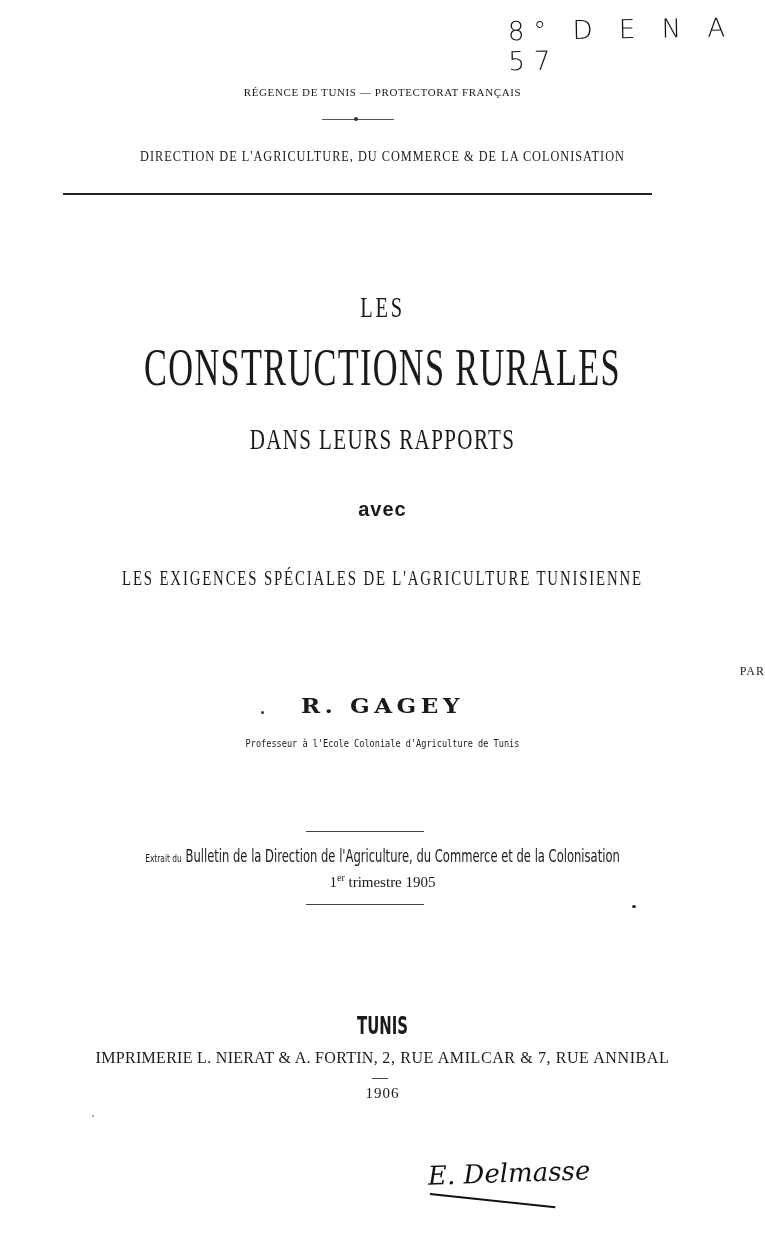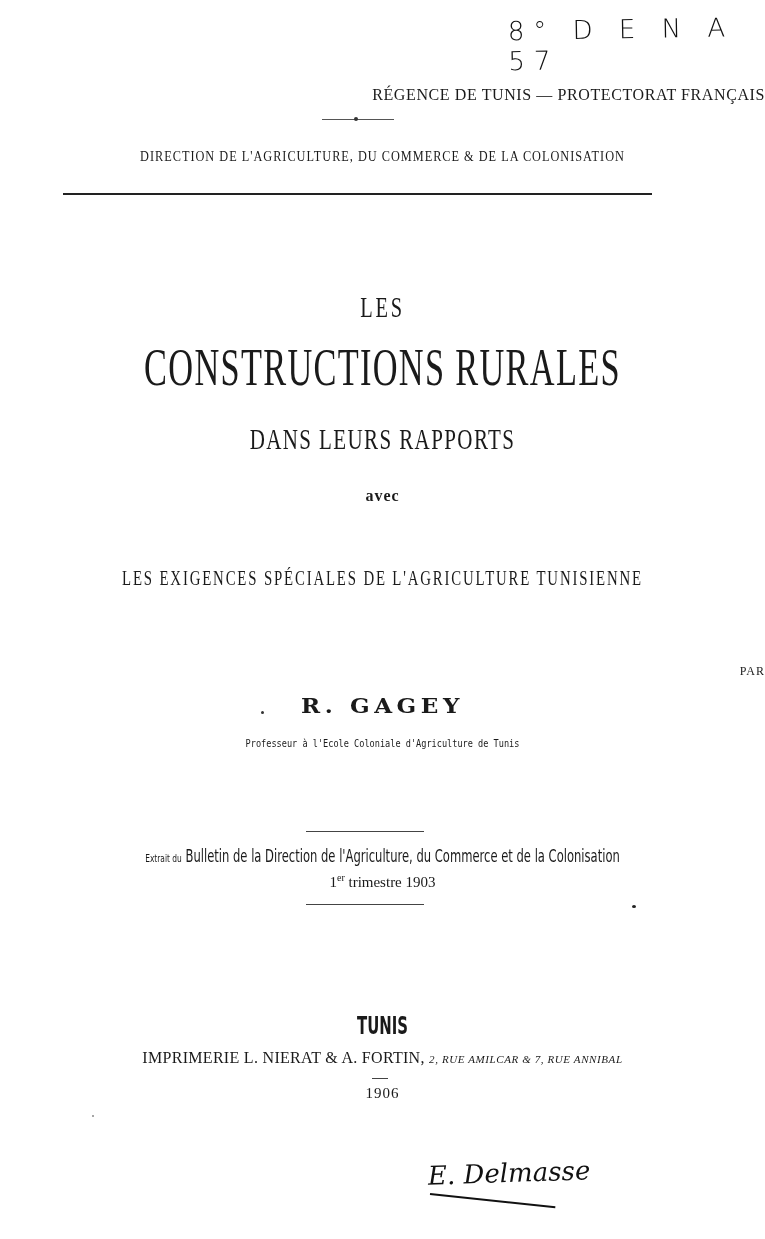--- a/index.html
+++ b/index.html
@@ -7,38 +7,38 @@
     width: 765px; height: 1239px; background: #ffffff; position: relative;
     overflow: hidden; color: #1a1a1a;
     font-family: "Liberation Serif", "DejaVu Serif", serif;
   }
   .abs { position: absolute; left: 0; width: 765px; text-align: center; white-space: nowrap; }
   .callno {
     position: absolute; left: 508px; top: 14px; width: 250px; text-align: left;
     font-family: "DejaVu Sans", sans-serif; font-size: 26px; letter-spacing: 9px;
     font-weight: 300; color: #111; transform: rotate(-1deg);
   }
-  .regence { top: 86px; font-size: 16px; letter-spacing: 0.6px; text-align: right; }
+  .regence { top: 86px; font-size: 11px; letter-spacing: 0.6px; }
   .orn { position: absolute; left: 322px; top: 119px; width: 72px; height: 1px; background: #555; }
   .orn-dot { position: absolute; left: 354px; top: 117px; width: 4px; height: 4px; background: #333; border-radius: 50%; }
   .direction {
     top: 148px; font-size: 15px; letter-spacing: 1.2px;
     font-family: "Liberation Serif", serif; transform: scaleX(0.82); transform-origin: center;
   }
   .rule { position: absolute; left: 63px; top: 193px; width: 589px; height: 2px; background: #222; }
   .les {
     top: 290px; font-size: 30px; letter-spacing: 4px; transform: scaleX(0.68); transform-origin: center;
   }
   .constructions {
     top: 338px; font-size: 52px; letter-spacing: 2px; transform: scaleX(0.66); transform-origin: center;
   }
   .dans {
     top: 422px; font-size: 30px; letter-spacing: 2px; transform: scaleX(0.70); transform-origin: center;
   }
-  .avec { top: 487px; font-size: 16px; font-weight: bold; font-family: Liberation Serif, serif; letter-spacing: 1px; }
+  .avec { top: 498px; font-size: 20px; font-weight: bold; font-family: Liberation Sans, sans-serif; letter-spacing: 1px; }
   .exigences {
     top: 567px; font-size: 20px; letter-spacing: 2.5px; transform: scaleX(0.74); transform-origin: center;
   }
   .par { top: 664px; font-size: 12px; letter-spacing: 1px; text-align: right; }
   .author {
     top: 694px; font-size: 20px; letter-spacing: 4px; font-family: "DejaVu Serif", serif;
     font-weight: bold; transform: scaleX(1.15); transform-origin: center;
   }
   .author-dot { position: absolute; left: 261px; top: 711px; width: 3px; height: 3px; background: #333; border-radius: 50%; }
   .prof {
@@ -50,21 +50,21 @@
     transform: scaleX(0.68); transform-origin: center;
   }
   .extrait .small { font-size: 11px; }
   .trimestre { top: 872px; font-size: 15px; }
   .trimestre sup { font-size: 10px; }
   .tunis {
     top: 1012px; font-size: 24px; font-family: "DejaVu Sans", sans-serif; font-weight: bold;
     transform: scaleX(0.62); transform-origin: center;
   }
   .imprimerie { top: 1049px; font-size: 16px; letter-spacing: 0.3px; }
-  .imprimerie .sc { font-size: 11px; letter-spacing: 0.6px; font-style: italic; }
+  .imprimerie .sc { font-size: 16px; letter-spacing: 0.6px; }
   .dash { position: absolute; left: 372px; top: 1078px; width: 16px; height: 1px; background: #444; }
   .year { top: 1085px; font-size: 15px; letter-spacing: 1px; }
   .signature {
     position: absolute; left: 428px; top: 1158px;
     font-family: "DejaVu Serif", serif; font-style: italic; font-size: 26px; color: #111;
     transform: rotate(-2deg);
   }
   .sig-line { position: absolute; left: 430px; top: 1193px; width: 126px; height: 2px; background: #111; transform: rotate(6deg); transform-origin: left; }
   .speck { position: absolute; width: 2px; height: 2px; background: #888; border-radius: 50%; }
 </style>
@@ -90,21 +90,21 @@
 <div class="abs author">R. GAGEY</div>
 <div class="abs prof">Professeur à l'Ecole Coloniale d'Agriculture de Tunis</div>
 
 <div class="short-rule" style="top:831px;"></div>
 <div class="abs extrait">
   <span class="small">Extrait du</span>
   <span>Bulletin de la Direction de l'Agriculture, du Commerce et de la Colonisation</span>
 </div>
 <div class="abs trimestre">
   <span>1</span><sup>er</sup>
-  <span>trimestre 1903</span>
+  <span>trimestre 1905</span>
 </div>
 <div class="short-rule" style="top:904px;"></div>
 
 <div class="abs tunis">TUNIS</div>
 <div class="abs imprimerie">
   <span>IMPRIMERIE L. NIERAT &amp; A. FORTIN,</span>
   <span class="sc">2, RUE AMILCAR &amp; 7, RUE ANNIBAL</span>
 </div>
 <div class="dash"></div>
 <div class="abs year">1906</div>

